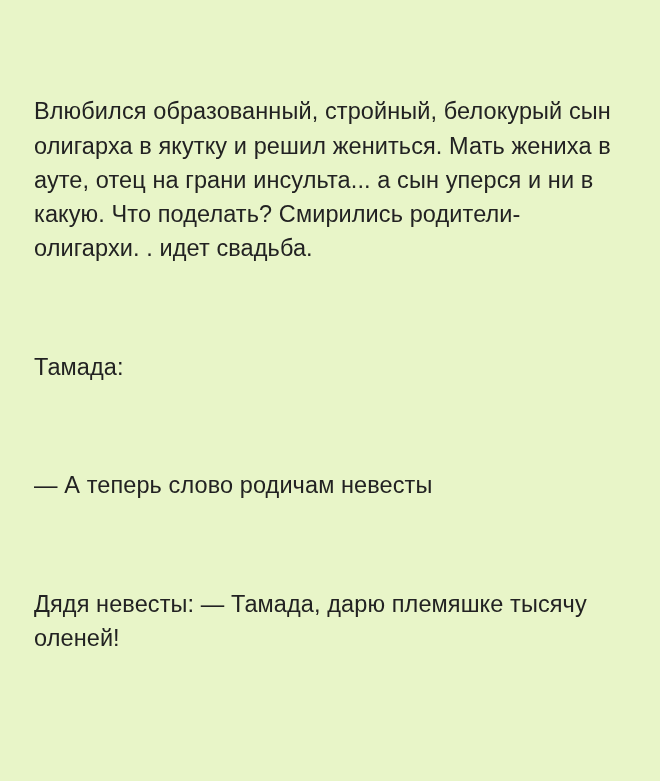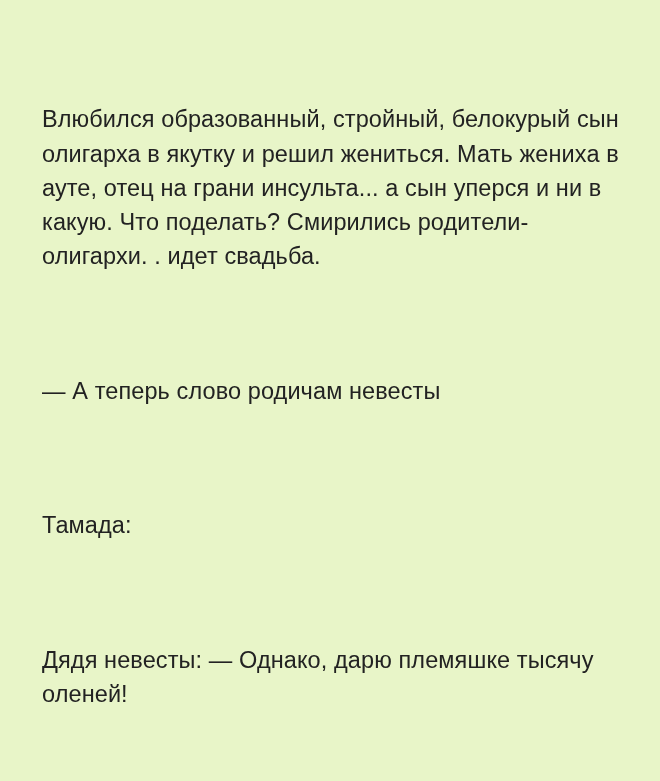--- a/index.html
+++ b/index.html
@@ -23,32 +23,32 @@
   }
   .text-block {
     font-size: 23.5px;
     line-height: 34.2px;
     color: #222222;
     letter-spacing: 0.1px;
     white-space: pre-wrap;
     word-wrap: break-word;
   }
   .para {
-    margin: 16px;
+    margin: 8px;
     white-space: pre-wrap;
   }
 </style>
 </head>
 <body>
 
 <div class="page">
   <div class="text-block">
     <p class="para">Влюбился образованный, стройный, белокурый сын олигарха в якутку и решил жениться. Мать жениха в ауте, отец на грани инсульта... а сын уперся и ни в какую. Что поделать? Смирились родители- олигархи. . идет свадьба.</p>
+    <p class="para">Тамада:</p>
     <p class="para">— А теперь слово родичам невесты</p>
-    <p class="para">Тамада:</p>
-    <p class="para">Дядя невесты: — Однако, дарю племяшке тысячу оленей!</p>
+    <p class="para">Дядя невесты: — Тамада, дарю племяшке тысячу оленей!</p>
     
     
     
     
     
   </div>
 </div>
 
 </body></html>

